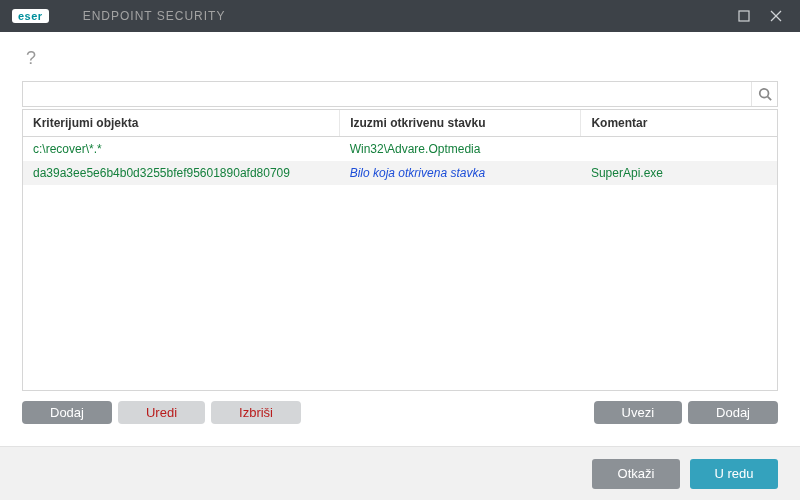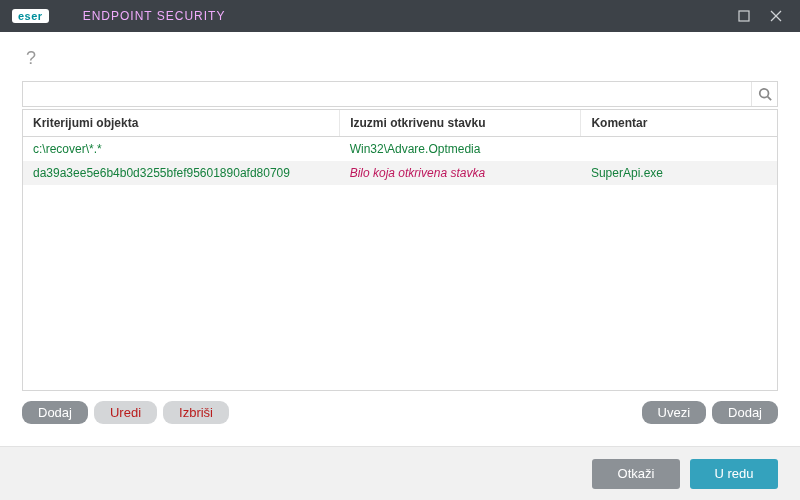--- a/index.html
+++ b/index.html
@@ -1,46 +1,46 @@
 <!DOCTYPE html>
 <html><head>
 <meta charset="utf-8">
 <style>
   * { box-sizing: border-box; margin: 0; padding: 0; }
   html, body { width: 800px; height: 500px; font-family: "Segoe UI", Arial, sans-serif; background: #fff; overflow: hidden; }
   
   .titlebar { height: 32px; background: #3d4248; display: flex; align-items: center; padding: 0 8px 0 12px; color: #e8e8e8; }
   .brand-logo { display: flex; gap: 4px; }
   .brand-badge { background: #fff; color: #008f9c; font-weight: 700; font-size: 11px; padding: 1px 6px; border-radius: 3px; letter-spacing: 0.5px; }
-  .brand-text { font-size: 12px; font-weight: 300; letter-spacing: 1px; margin-left: 6px; color: #f0abfc; padding-left: 24px; }
+  .brand-text { font-size: 12px; font-weight: 300; letter-spacing: 1px; margin-left: 6px; color: #a3a3a3; padding-left: 24px; }
   .titlebar .spacer { flex: 1; }
   .win-btn { width: 32px; height: 32px; display: flex; align-items: center; justify-content: center; color: #cfd3d6; cursor: pointer; }
   .win-btn svg { width: 12px; height: 12px; stroke: currentColor; }
   
   .header { padding: 16px 22px 12px 22px; display: flex; align-items: center; }
   .header h1 { font-size: 19px; font-weight: 400; color: #3a3a3a; flex: 1; }
   .help-icon { color: #999; font-size: 18px; cursor: pointer; padding: 0 4px; }
   
   .content { padding: 0 22px; }
   .search-row { position: relative; border: 1px solid #d6d6d6; height: 26px; background: #fff; margin-bottom: 2px; }
   .search-row input { width: calc(100% - 28px); height: 100%; border: none; outline: none; padding: 0 6px; font-size: 12px; }
   .search-ico { position: absolute; right: 0; top: 0; width: 26px; height: 24px; display: flex; align-items: center; justify-content: center; color: #888; border-left: 1px solid #e4e4e4; cursor: pointer; }
   .search-ico svg { width: 14px; height: 14px; stroke: currentColor; fill: none; stroke-width: 2; }
   
   .table-wrap { border: 1px solid #d6d6d6; height: 282px; overflow: auto; }
   table { width: 100%; border-collapse: collapse; font-size: 12px; }
   thead th { text-align: left; font-weight: 600; color: #333; padding: 6px 10px; border-bottom: 1px solid #d6d6d6; background: #fff; position: sticky; top: 0; }
   thead th + th { border-left: 1px solid #e8e8e8; }
   tbody td { padding: 5px 10px; color: #15803d; }
   tbody tr:nth-child(even) { background: #f3f3f3; }
-  .italic { font-style: italic; color: #be185d; margin-top: 32px; }
+  .italic { font-style: italic; color: #1d4ed8; margin-top: 32px; }
   
   .btn-row { display: flex; gap: 6px; padding: 10px 0 0 0; }
   .btn-row .spacer { flex: 1; }
-  .btn { background: #8c9196; color: #fff; border: none; padding: 4px 16px; font-size: 13px; border-radius: 9px; cursor: pointer; }
+  .btn { background: #8c9196; color: #fff; border: none; padding: 4px 28px; font-size: 13px; border-radius: 4px; cursor: pointer; }
   .btn.disabled { background: #d4d6d8; color: #b91c1c; cursor: default; }
   
   .footer { position: absolute; bottom: 0; left: 0; right: 0; height: 54px; background: #f1f1f1; border-top: 1px solid #e2e2e2; display: flex; align-items: center; justify-content: flex-end; padding: 0 22px; gap: 10px; }
   .fbtn { min-width: 88px; height: 30px; border-radius: 3px; font-size: 13px; border: none; cursor: pointer; }
   .fbtn.primary { background: #34a2bd; color: #fff; }
   .fbtn.secondary { background: #8c9196; color: #fff; }
 
   .col-criteria { width: 42%; }
   .col-exclude { width: 32%; }
   .col-comment { width: 26%; }

